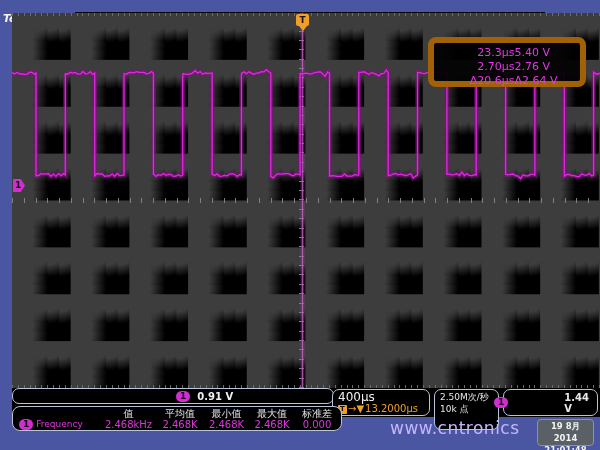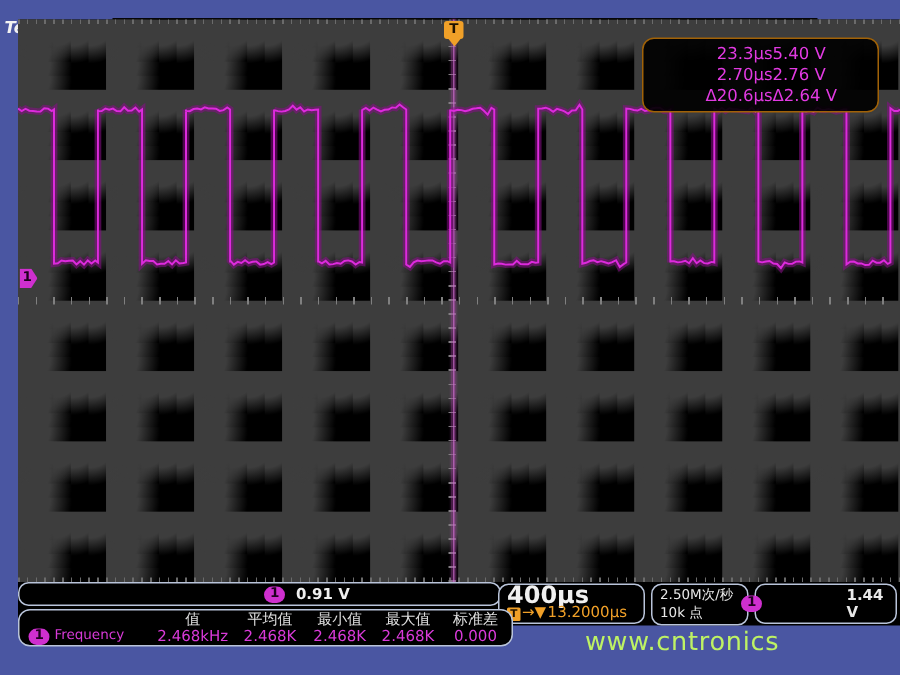--- a/index.html
+++ b/index.html
@@ -37,54 +37,54 @@
   
   #tflag{position:absolute;left:284px;top:1px;width:13px;height:12px;background:#f0a028;
       border-radius:2px;color:#201200;font-size:9px;font-weight:bold;text-align:center;line-height:12px;}
   #tflag:after{content:"";position:absolute;left:3px;top:12px;border-left:4px solid transparent;
       border-right:4px solid transparent;border-top:5px solid #f0a028;}
   
   #gndmark{position:absolute;left:1px;top:166px;width:12px;height:13px;background:#cf2fcf;
       clip-path:polygon(0 0,65% 0,100% 50%,65% 100%,0 100%);color:#1d001d;font-size:9px;
       font-weight:bold;text-align:left;line-height:13px;padding-left:2px;box-sizing:border-box;}
   
-  #cursorbox{position:absolute;left:416px;top:12px;width:158px;height:50px;background:rgba(0,0,0,.92);
-      border:1px solid #a16207;border-radius:8px;padding:3px 8px 2px 8px;box-sizing:border-box;}
+  #cursorbox{position:absolute;left:416px;top:24px;width:158px;height:50px;background:rgba(0,0,0,.92);
+      border:6px solid #a16207;border-radius:8px;padding:3px 8px 2px 8px;box-sizing:border-box;}
   .currow{display:flex;justify-content:flex-end;color:#e23ae2;font-size:11px;line-height:14px;
       font-family:"DejaVu Sans",sans-serif;}
   .curtime{width:78px;text-align:right;}
   .curvolt{width:62px;text-align:left;}
   
   .obox{position:absolute;background:#000;border:1px solid #b9c4da;border-radius:7px;
       box-sizing:border-box;color:#e8e8e8;}
   #chbox{left:0px;top:375px;width:322px;height:16px;display:flex;align-items:center;}
   #hbox{left:320px;top:376px;width:98px;height:27px;padding:1px 5px;}
-  #acqbox{left:422px;top:376px;width:65px;height:28px;padding:1px 5px;font-size:9px;line-height:12px;}
+  #acqbox{left:422px;top:376px;width:65px;height:41px;padding:1px 5px;font-size:9px;line-height:12px;}
   #trigbox{left:491px;top:376px;width:95px;height:27px;display:flex;align-items:center;
       justify-content:flex-end;gap:7px;padding:0 8px;}
   .badge{display:inline-block;background:#cf2fcf;color:#200020;font-size:9px;font-weight:bold;
       border-radius:7px;padding:0 4px;line-height:11px;}
   #chbox .scaleval{color:#f0f0f0;font-size:10px;margin-left:7px;font-weight:bold;}
-  #hbox .hline1{color:#f0f0f0;font-size:16px;font-weight:bold;line-height:12px;}
+  #hbox .hline1{color:#f0f0f0;font-size:12px;font-weight:normal;line-height:12px;}
   #hbox .hline2{color:#f0a028;font-size:10px;line-height:12px;display:flex;align-items:center;gap:1px;}
   .ticon{display:inline-block;width:9px;height:9px;background:#f0a028;border-radius:1px;color:#201200;
       font-size:7px;font-weight:bold;text-align:center;line-height:9px;}
   #trigbox .lvl{font-size:10px;font-weight:bold;margin-left:42px;}
   
   #meastable{position:absolute;left:12px;top:406px;width:330px;height:25px;background:#000;
       border:1px solid #b9c4da;border-radius:8px;box-sizing:border-box;padding:1px 0 0 2px;}
   .mrow{display:grid;grid-template-columns:86px 55px 48px 45px 46px 44px;font-size:10px;line-height:11px;}
   .mhead{color:#e0e0e0;}
   .mhead span{text-align:center;}
   .mvals{color:#d93ad9;}
   .mvals span{text-align:center;}
   .mname{display:flex;align-items:center;gap:3px;color:#d93ad9;font-size:9px;padding-left:4px;
       text-align:left!important;}
   
-  #watermark{position:absolute;left:390px;top:418px;font-size:17px;color:#bef264;letter-spacing:.5px;}
+  #watermark{position:absolute;left:390px;top:418px;font-size:17px;color:#c4b5fd;letter-spacing:.5px;}
   #dtbox{position:absolute;left:537px;top:419px;width:57px;height:27px;background:#596066;
       border:1px solid #8a949c;border-radius:4px;box-sizing:border-box;color:#f2f2f2;
       font-size:8.5px;line-height:12px;text-align:center;font-weight:bold;}
   .edgeicon{display:inline-block;}
 </style>
 </head>
 <body>
 
 <div id="stage">
 
@@ -172,14 +172,18 @@
       </span>
       <span>2.468kHz</span>
       <span>2.468K</span>
       <span>2.468K</span>
       <span>2.468K</span>
       <span>0.000</span>
     </div>
   </div>
 
   <div id="watermark">www.cntronics</div>
+  <div id="dtbox">
+    <div>19 8月 2014</div>
+    <div>21:01:48</div>
+  </div>
 
 </div>
 
 </body></html>

